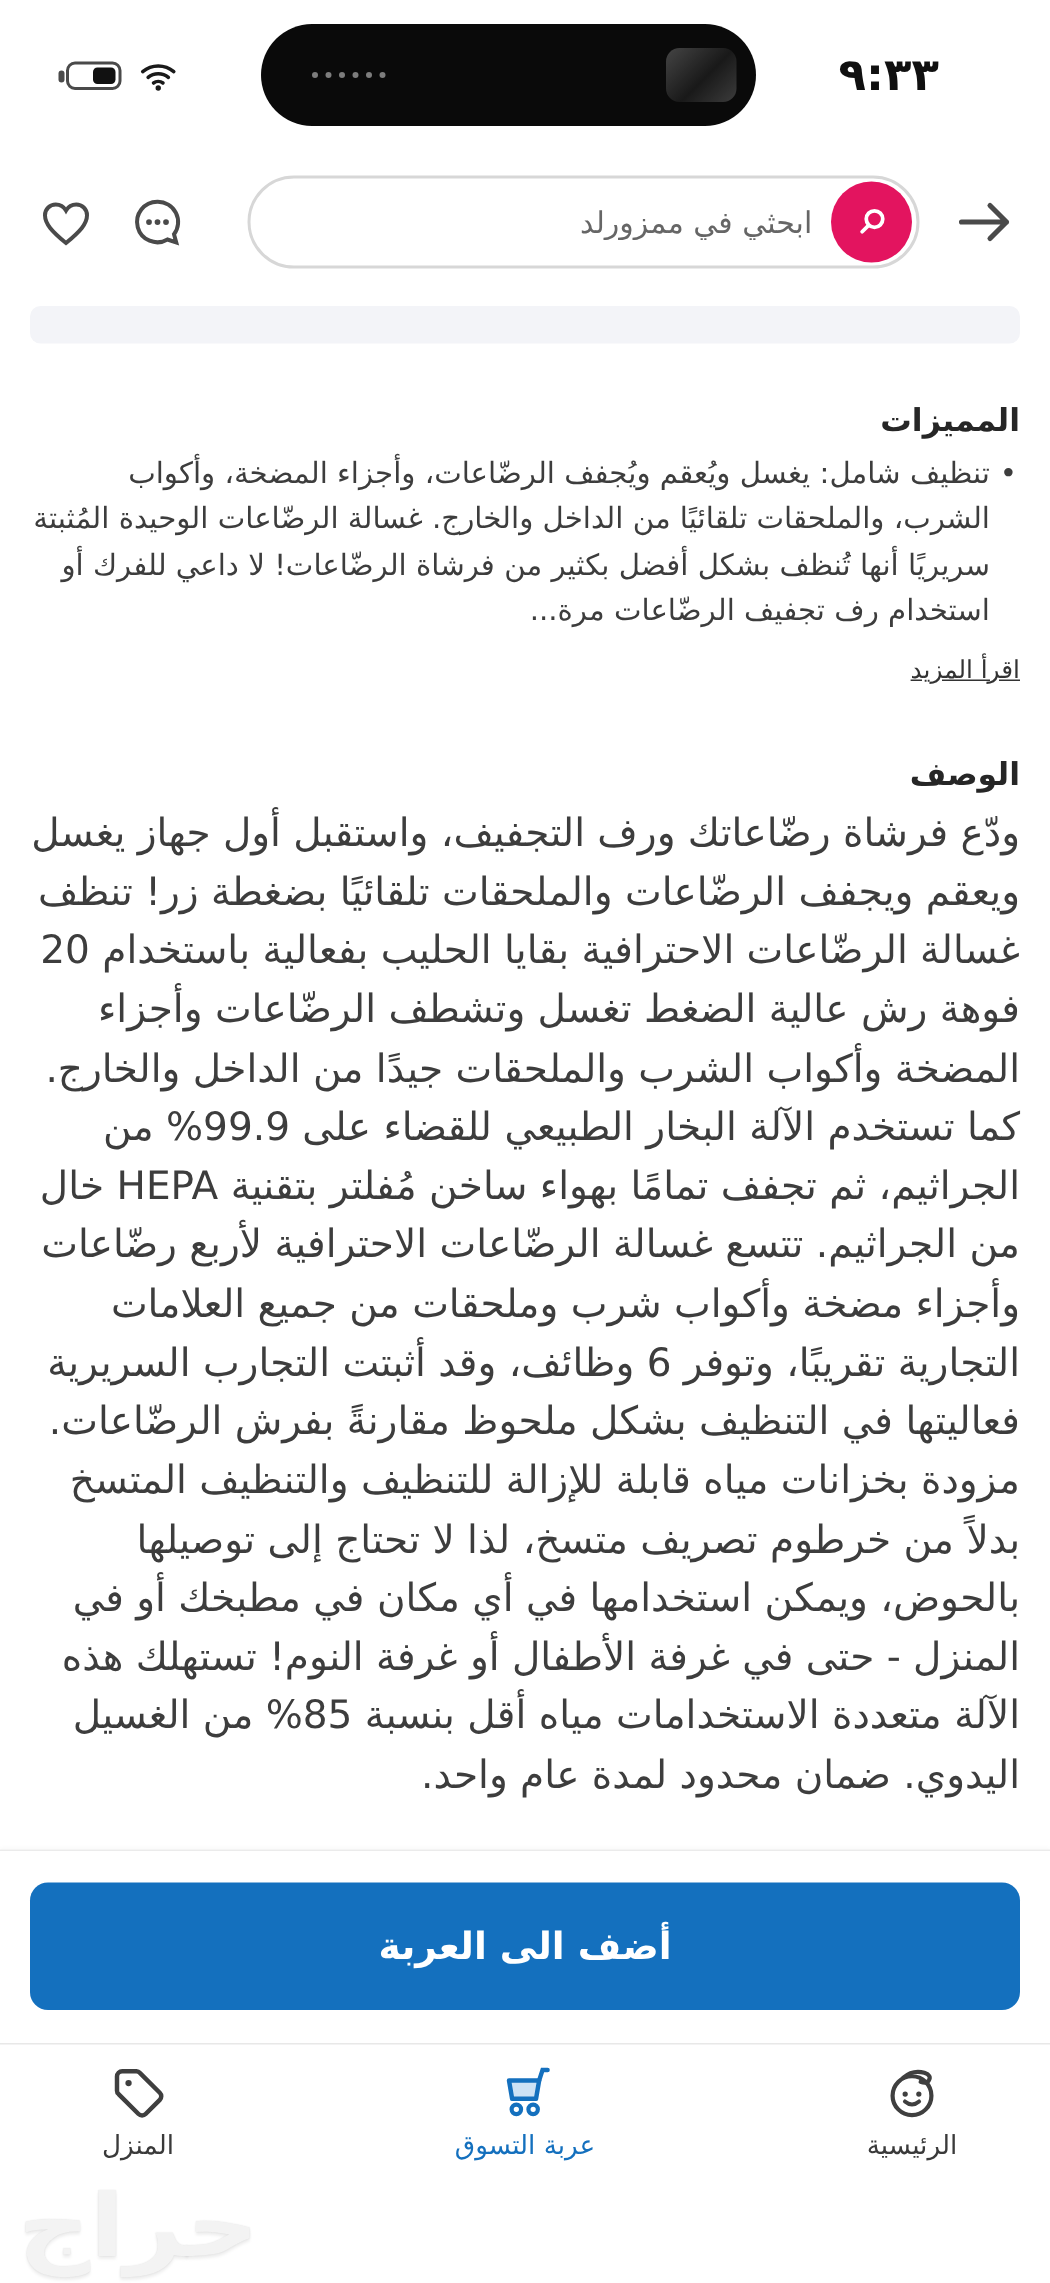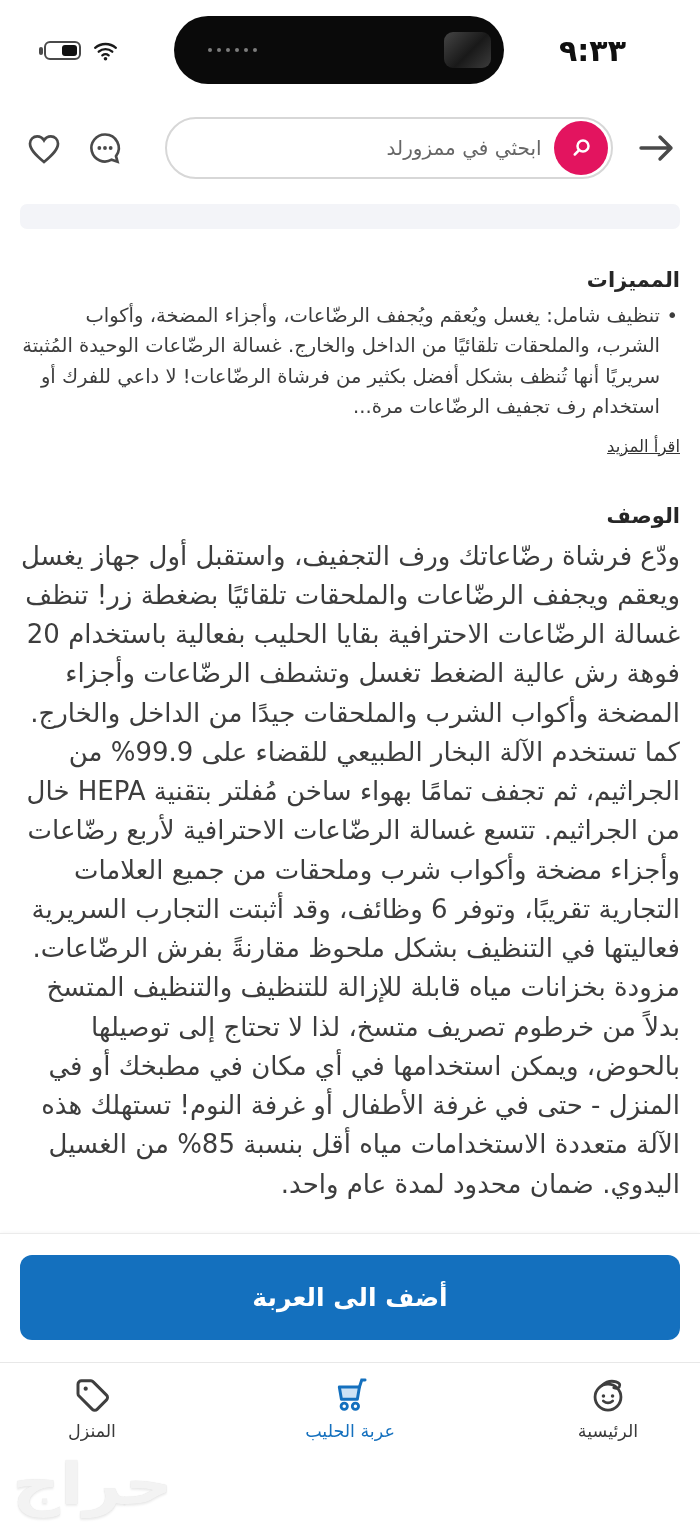--- a/index.html
+++ b/index.html
@@ -165,21 +165,21 @@
         </svg>
         <span class="nav-label">الرئيسية</span>
       </div>
       <div class="nav-item active">
         <svg viewBox="0 0 24 24">
           <path d="M20.6 3.4h-1.9l-1.3 4" fill="none" stroke="#1470BE" stroke-width="1.7" stroke-linecap="round"></path>
           <path d="M17.4 7.4H5.9l1.2 7h9.1z" fill="#CDE2F5" stroke="#1470BE" stroke-width="1.7" stroke-linejoin="round"></path>
           <circle cx="8.7" cy="18.4" r="1.8" fill="#fff" stroke="#1470BE" stroke-width="1.6"></circle>
           <circle cx="15.1" cy="18.4" r="1.8" fill="#fff" stroke="#1470BE" stroke-width="1.6"></circle>
         </svg>
-        <span class="nav-label">عربة الحليب</span>
+        <span class="nav-label">عربة التسوق</span>
       </div>
       <div class="nav-item">
         <svg viewBox="0 0 24 24">
           <path d="M20.3 12.1 12.7 4.5a1.9 1.9 0 0 0-1.3-.6H6a2 2 0 0 0-2 2v5.4c0 .5.2 1 .6 1.3l7.6 7.6a1.9 1.9 0 0 0 2.7 0l5.4-5.4a1.9 1.9 0 0 0 0-2.7z" fill="none" stroke="#3f3f3f" stroke-width="1.7" stroke-linejoin="round"></path>
           <circle cx="8.4" cy="8.4" r="1.2" fill="#3f3f3f"></circle>
         </svg>
         <span class="nav-label">المنزل</span>
       </div>
     </div>
     <div class="watermark">حراج</div>

